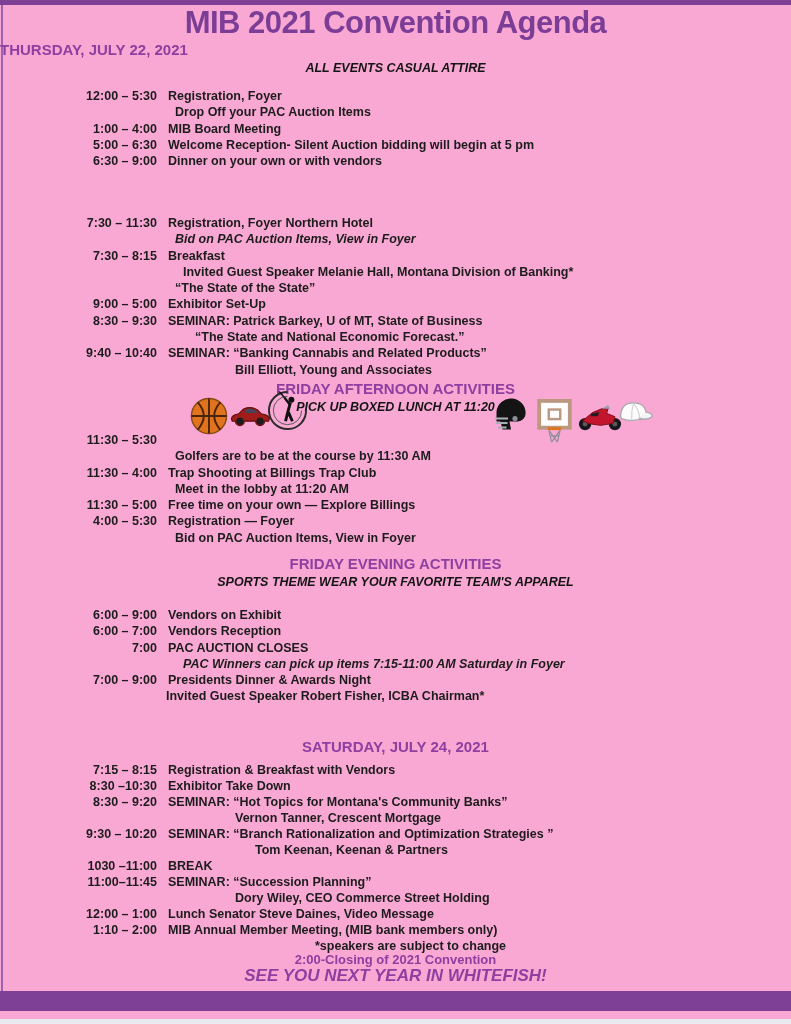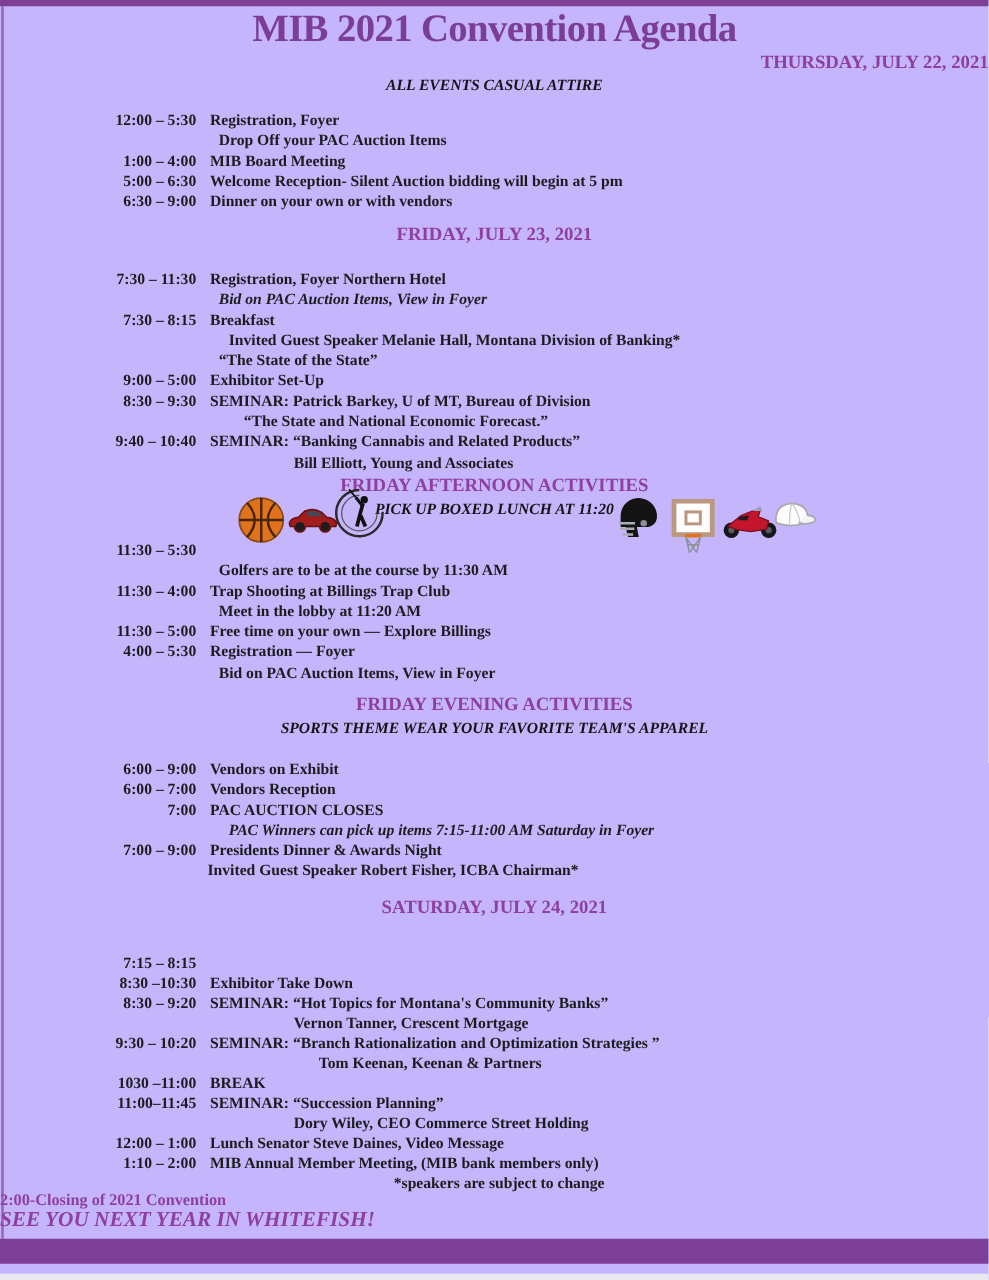--- a/index.html
+++ b/index.html
@@ -1,50 +1,50 @@
 <!DOCTYPE html>
 <html><head>
 <meta charset="utf-8">
 <style>
   html,body { margin:0; padding:0; background:#fff; }
   .page {
-    position:relative; width:791px; height:1024px; background:#c4b5fd;
-    font-family:Liberation Serif, serif; font-weight:700; color:#1c1c1c;
+    position:relative; width:791px; height:1024px; background:#f9a8d4;
+    font-family:Liberation Sans, sans-serif; font-weight:700; color:#1c1c1c;
     overflow:hidden;
   }
   .topbar   { position:absolute; top:0; left:0; width:791px; height:5px; background:#7d4095; }
   .leftline { position:absolute; top:5px; left:1px; width:2px; height:986px; background:#9a63ad; }
   .bottombar{ position:absolute; top:991px; left:0; width:791px; height:20px; background:#7e3f97; }
   .bottomstrip { position:absolute; bottom:0; left:0; width:791px; height:5px; background:#e9e9f0; }
 
   .abs { position:absolute; left:0; width:791px; }
 
   .title   { font-size:31px; line-height:34px; color:#7b3d96; text-align:center; letter-spacing:-0.5px; }
-  .h-date  { font-size:15px;  line-height:16px; color:#8e3f9f; text-align:right; margin-top:2px; }
+  .h-date  { font-size:15px;  line-height:16px; color:#8e3f9f; text-align:left; margin-top:2px; }
   .h-note  { font-size:12.5px; line-height:14px; font-style:italic; color:#141414; text-align:center; margin-top:3px; }
   .h-sec   { font-size:15px; line-height:16px; color:#8e3f9f; text-align:center; }
 
   .rows { padding-left:82px; font-size:12.5px; line-height:16.3px; }
   .rows.tight { line-height:16px; }
   .row  { display:flex; white-space:pre; }
   .time { width:75px; text-align:right; flex:none; }
   .txt  { padding-left:11px; }
   .cont .i0 { padding-left:84px; }
   .cont .i1 { padding-left:93px; }
   .cont .i2 { padding-left:101px; }
   .cont .i3 { padding-left:113px; }
   .cont .i4 { padding-left:153px; }
   .cont .i5 { padding-left:173px; }
   .cont .i6 { padding-left:233px; }
   .it { font-style:italic; }
 
   .aft-block { height:60px; }
   .ic { position:absolute; }
 
-  .closing { color:#8e3f9f; }
+  .closing { text-align:center; color:#8e3f9f; }
   .closing .c1 { font-size:13px; line-height:16px; }
   .closing .c2 { font-size:17px; line-height:16px; font-style:italic; }
 </style>
 </head>
 <body>
 
 <div class="page">
   <div class="topbar"></div>
   <div class="leftline"></div>
 
@@ -55,30 +55,29 @@
   </div>
 
   <div class="abs rows" style="top:88px">
     <div class="row"><span class="time">12:00 – 5:30</span><span class="txt">Registration, Foyer</span></div>
     <div class="row cont"><span class="txt i1">Drop Off your PAC Auction Items</span></div>
     <div class="row"><span class="time">1:00 – 4:00</span><span class="txt">MIB Board Meeting</span></div>
     <div class="row"><span class="time">5:00 – 6:30</span><span class="txt">Welcome Reception- Silent Auction bidding will begin at 5 pm</span></div>
     <div class="row"><span class="time">6:30 – 9:00</span><span class="txt">Dinner on your own or with vendors</span></div>
   </div>
 
-  <div class="abs h-sec" style="top:180px">FRIDAY, JULY 23, 2021</div>
 
   <div class="abs rows" style="top:215px">
     <div class="row"><span class="time">7:30 – 11:30</span><span class="txt">Registration, Foyer Northern Hotel</span></div>
     <div class="row cont"><span class="txt i1 it">Bid on PAC Auction Items, View in Foyer</span></div>
     <div class="row"><span class="time">7:30 – 8:15</span><span class="txt">Breakfast</span></div>
     <div class="row cont"><span class="txt i2">Invited Guest Speaker Melanie Hall, Montana Division of Banking*</span></div>
     <div class="row cont"><span class="txt i1">“The State of the State”</span></div>
     <div class="row"><span class="time">9:00 – 5:00</span><span class="txt">Exhibitor Set-Up</span></div>
-    <div class="row"><span class="time">8:30 – 9:30</span><span class="txt">SEMINAR: Patrick Barkey, U of MT, Bureau of Division</span></div>
+    <div class="row"><span class="time">8:30 – 9:30</span><span class="txt">SEMINAR: Patrick Barkey, U of MT, State of Business</span></div>
     <div class="row cont"><span class="txt i3">“The State and National Economic Forecast.”</span></div>
     <div class="row"><span class="time">9:40 – 10:40</span><span class="txt">SEMINAR: “Banking Cannabis and Related Products”</span></div>
     <div class="row cont"><span class="txt i4">Bill Elliott, Young and Associates</span></div>
   </div>
 
   <div class="abs aft-block" style="top:381px">
     <div class="h-sec">FRIDAY AFTERNOON ACTIVITIES</div>
     <div class="h-note">PICK UP BOXED LUNCH AT 11:20</div>
 
     <svg class="ic" style="left:190px;top:16px;width:38px;height:38px" viewBox="0 0 40 40">
@@ -149,24 +148,24 @@
 
   <div class="abs rows" style="top:607px">
     <div class="row"><span class="time">6:00 – 9:00</span><span class="txt">Vendors on Exhibit</span></div>
     <div class="row"><span class="time">6:00 – 7:00</span><span class="txt">Vendors Reception</span></div>
     <div class="row"><span class="time">7:00</span><span class="txt">PAC AUCTION CLOSES</span></div>
     <div class="row cont"><span class="txt i2 it">PAC Winners can pick up items 7:15-11:00 AM Saturday in Foyer</span></div>
     <div class="row"><span class="time">7:00 – 9:00</span><span class="txt">Presidents Dinner &amp; Awards Night</span></div>
     <div class="row cont"><span class="txt i0">Invited Guest Speaker Robert Fisher, ICBA Chairman*</span></div>
   </div>
 
-  <div class="abs h-sec" style="top:718px">SATURDAY, JULY 24, 2021</div>
+  <div class="abs h-sec" style="top:739px">SATURDAY, JULY 24, 2021</div>
 
   <div class="abs rows tight" style="top:762px">
-    <div class="row"><span class="time">7:15 – 8:15</span></div>
+    <div class="row"><span class="time">7:15 – 8:15</span><span class="txt">Registration &amp; Breakfast with Vendors</span></div>
     <div class="row"><span class="time">8:30 –10:30</span><span class="txt">Exhibitor Take Down</span></div>
     <div class="row"><span class="time">8:30 – 9:20</span><span class="txt">SEMINAR: “Hot Topics for Montana's Community Banks”</span></div>
     <div class="row cont"><span class="txt i4">Vernon Tanner, Crescent Mortgage</span></div>
     <div class="row"><span class="time">9:30 – 10:20</span><span class="txt">SEMINAR: “Branch Rationalization and Optimization Strategies ”</span></div>
     <div class="row cont"><span class="txt i5">Tom Keenan, Keenan &amp; Partners</span></div>
     <div class="row"><span class="time">1030 –11:00</span><span class="txt">BREAK</span></div>
     <div class="row"><span class="time">11:00–11:45</span><span class="txt">SEMINAR: “Succession Planning”</span></div>
     <div class="row cont"><span class="txt i4">Dory Wiley, CEO Commerce Street Holding</span></div>
     <div class="row"><span class="time">12:00 – 1:00</span><span class="txt">Lunch Senator Steve Daines, Video Message</span></div>
     <div class="row"><span class="time">1:10 – 2:00</span><span class="txt">MIB Annual Member Meeting, (MIB bank members only)</span></div>

